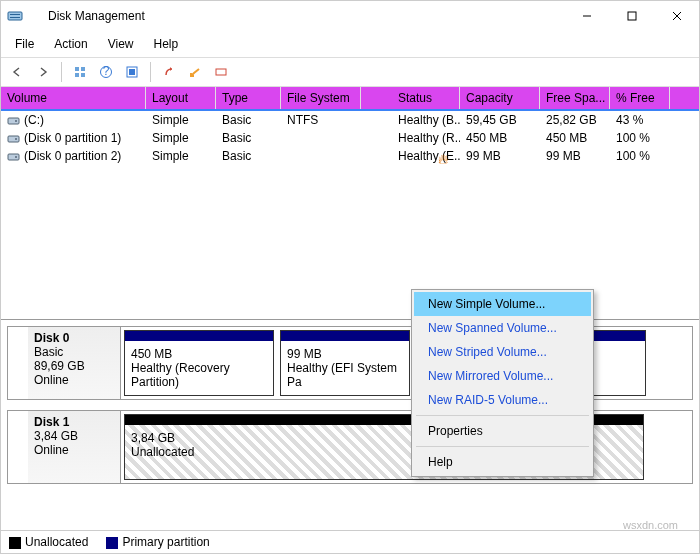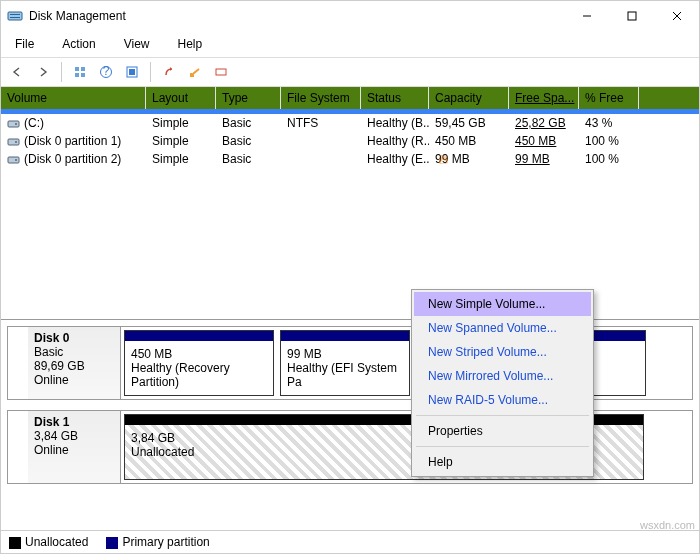--- a/index.html
+++ b/index.html
@@ -1,60 +1,60 @@
 <!DOCTYPE html>
 <html><head>
 <meta charset="utf-8">
 <style>
   * { box-sizing: border-box; font-family: "Segoe UI", Tahoma, sans-serif; font-size: 12px; }
   body { margin: 0; background: #fff; }
   .window { width: 700px; height: 554px; border: 1px solid #ccc; display: flex; flex-direction: column; position: relative; }
   .titlebar { height: 30px; display: flex; align-items: center; padding-left: 6px; }
   .titlebar-icon { width: 16px; height: 16px; margin-right: 6px; }
-  .titlebar-title { flex: 1; }
+  .titlebar-title { flex: 1; margin-left: 19px; }
   .titlebar-btns { display: flex; }
   .titlebar-btn { width: 45px; height: 30px; display: flex; align-items: center; justify-content: center; }
-  .menubar { display: flex; padding: 2px 4px; gap: 8px; }
+  .menubar { display: flex; padding: 2px 4px; gap: 0; }
   .menubar .menu-item { padding: 4px 10px; }
   .toolbar { display: flex; align-items: center; padding: 3px 5px; gap: 4px; border-top: 1px solid #ddd; border-bottom: 1px solid #ddd; }
   .tool-btn { width: 22px; height: 22px; display: flex; align-items: center; justify-content: center; border: 1px solid transparent; }
   .tool-sep { width: 1px; height: 20px; background: #ccc; margin: 0 3px; }
-  .table-header { display: flex; border-bottom: 5px solid #3b82f6; background: #4d7c0f; }
+  .table-header { display: flex; border-bottom: 2px solid #3b82f6; background: #d946ef; }
   .th { padding: 4px 6px; border-right: 1px solid #e0e0e0; text-align: left; overflow: hidden; white-space: nowrap; }
   .table-body { overflow: auto; }
   .tr { display: flex; padding: 1px 0; }
   .td { padding: 1px 6px; overflow: hidden; white-space: nowrap; display: flex; align-items: center; gap: 4px; }
   .col-vol { width: 145px; }
   .col-layout { width: 70px; }
   .col-type { width: 65px; }
   .col-fs { width: 80px; }
-  .col-status { width: 68px; }
+  .col-status { width: 68px; margin-left: 31px; }
   .col-cap { width: 80px; }
-  .col-free { width: 70px; text-decoration: underline; }
+  .col-free { width: 70px; }
   .col-pct { width: 60px; }
   .upper-pane { flex: 1; overflow: auto; border-bottom: 1px solid #999; }
   .lower-pane { height: 210px; overflow: auto; padding: 6px; background: #fff; position: relative; }
   .disk-row { display: flex; border: 1px solid #999; margin-bottom: 10px; height: 74px; padding-left: 20px; }
   .disk-info { width: 93px; border-right: 1px solid #999; padding: 4px 6px; background: linear-gradient(#eee,#f7f7f7); }
   .disk-info .dname { font-weight: bold; }
   .disk-parts { flex: 1; display: flex; }
   .part { border: 1px solid #333; margin: 3px; padding: 6px; position: relative; }
   .part.header-bar::before { content:""; position:absolute; left:0; right:0; top:0; height:10px; }
   .part.navy::before { background:#000080; }
   .part.black::before { background:#000; }
   .part.hatch { background: repeating-linear-gradient(45deg, #ddd, #ddd 4px, #fff 4px, #fff 8px); }
   .part .ptxt { margin-top:10px; }
   .legend { border-top:1px solid #ccc; padding:4px 8px; display:flex; gap:18px; align-items:center; font-size:12px; }
   .legend-sw { width:12px; height:12px; display:inline-block; margin-right:4px; vertical-align:middle; }
   .ctx-menu { position:absolute; left:410px; top:288px; width:183px; background:#f0f0f0; border:1px solid #a0a0a0; box-shadow:3px 3px 5px rgba(0,0,0,.25); padding:2px; z-index:10; }
   .ctx-item { padding:5px 14px; font-size:12px; }
   .ctx-item.disabled { color:#1d4ed8; }
-  .ctx-item.selected { background:#c4b5fd; }
+  .ctx-item.selected { background:#7dd3fc; }
   .ctx-sep { height:1px; background:#d0d0d0; margin:3px 2px; }
-  .watermark { position:absolute; right:4px; bottom:22px; color:#bbb; font-size:11px; }
+  .watermark { position:absolute; right:21px; bottom:22px; color:#bbb; font-size:11px; }
   .disk-icon { width:13px; height:13px; display:inline-block; }
   .disk-icon svg { width:100%; height:100%; }
   .flame { position:absolute; left:437px; top:150px; color:#e57200; font-size:14px; }
 </style>
 </head>
 <body>
 
 <div class="window">
 
   <div class="titlebar">

